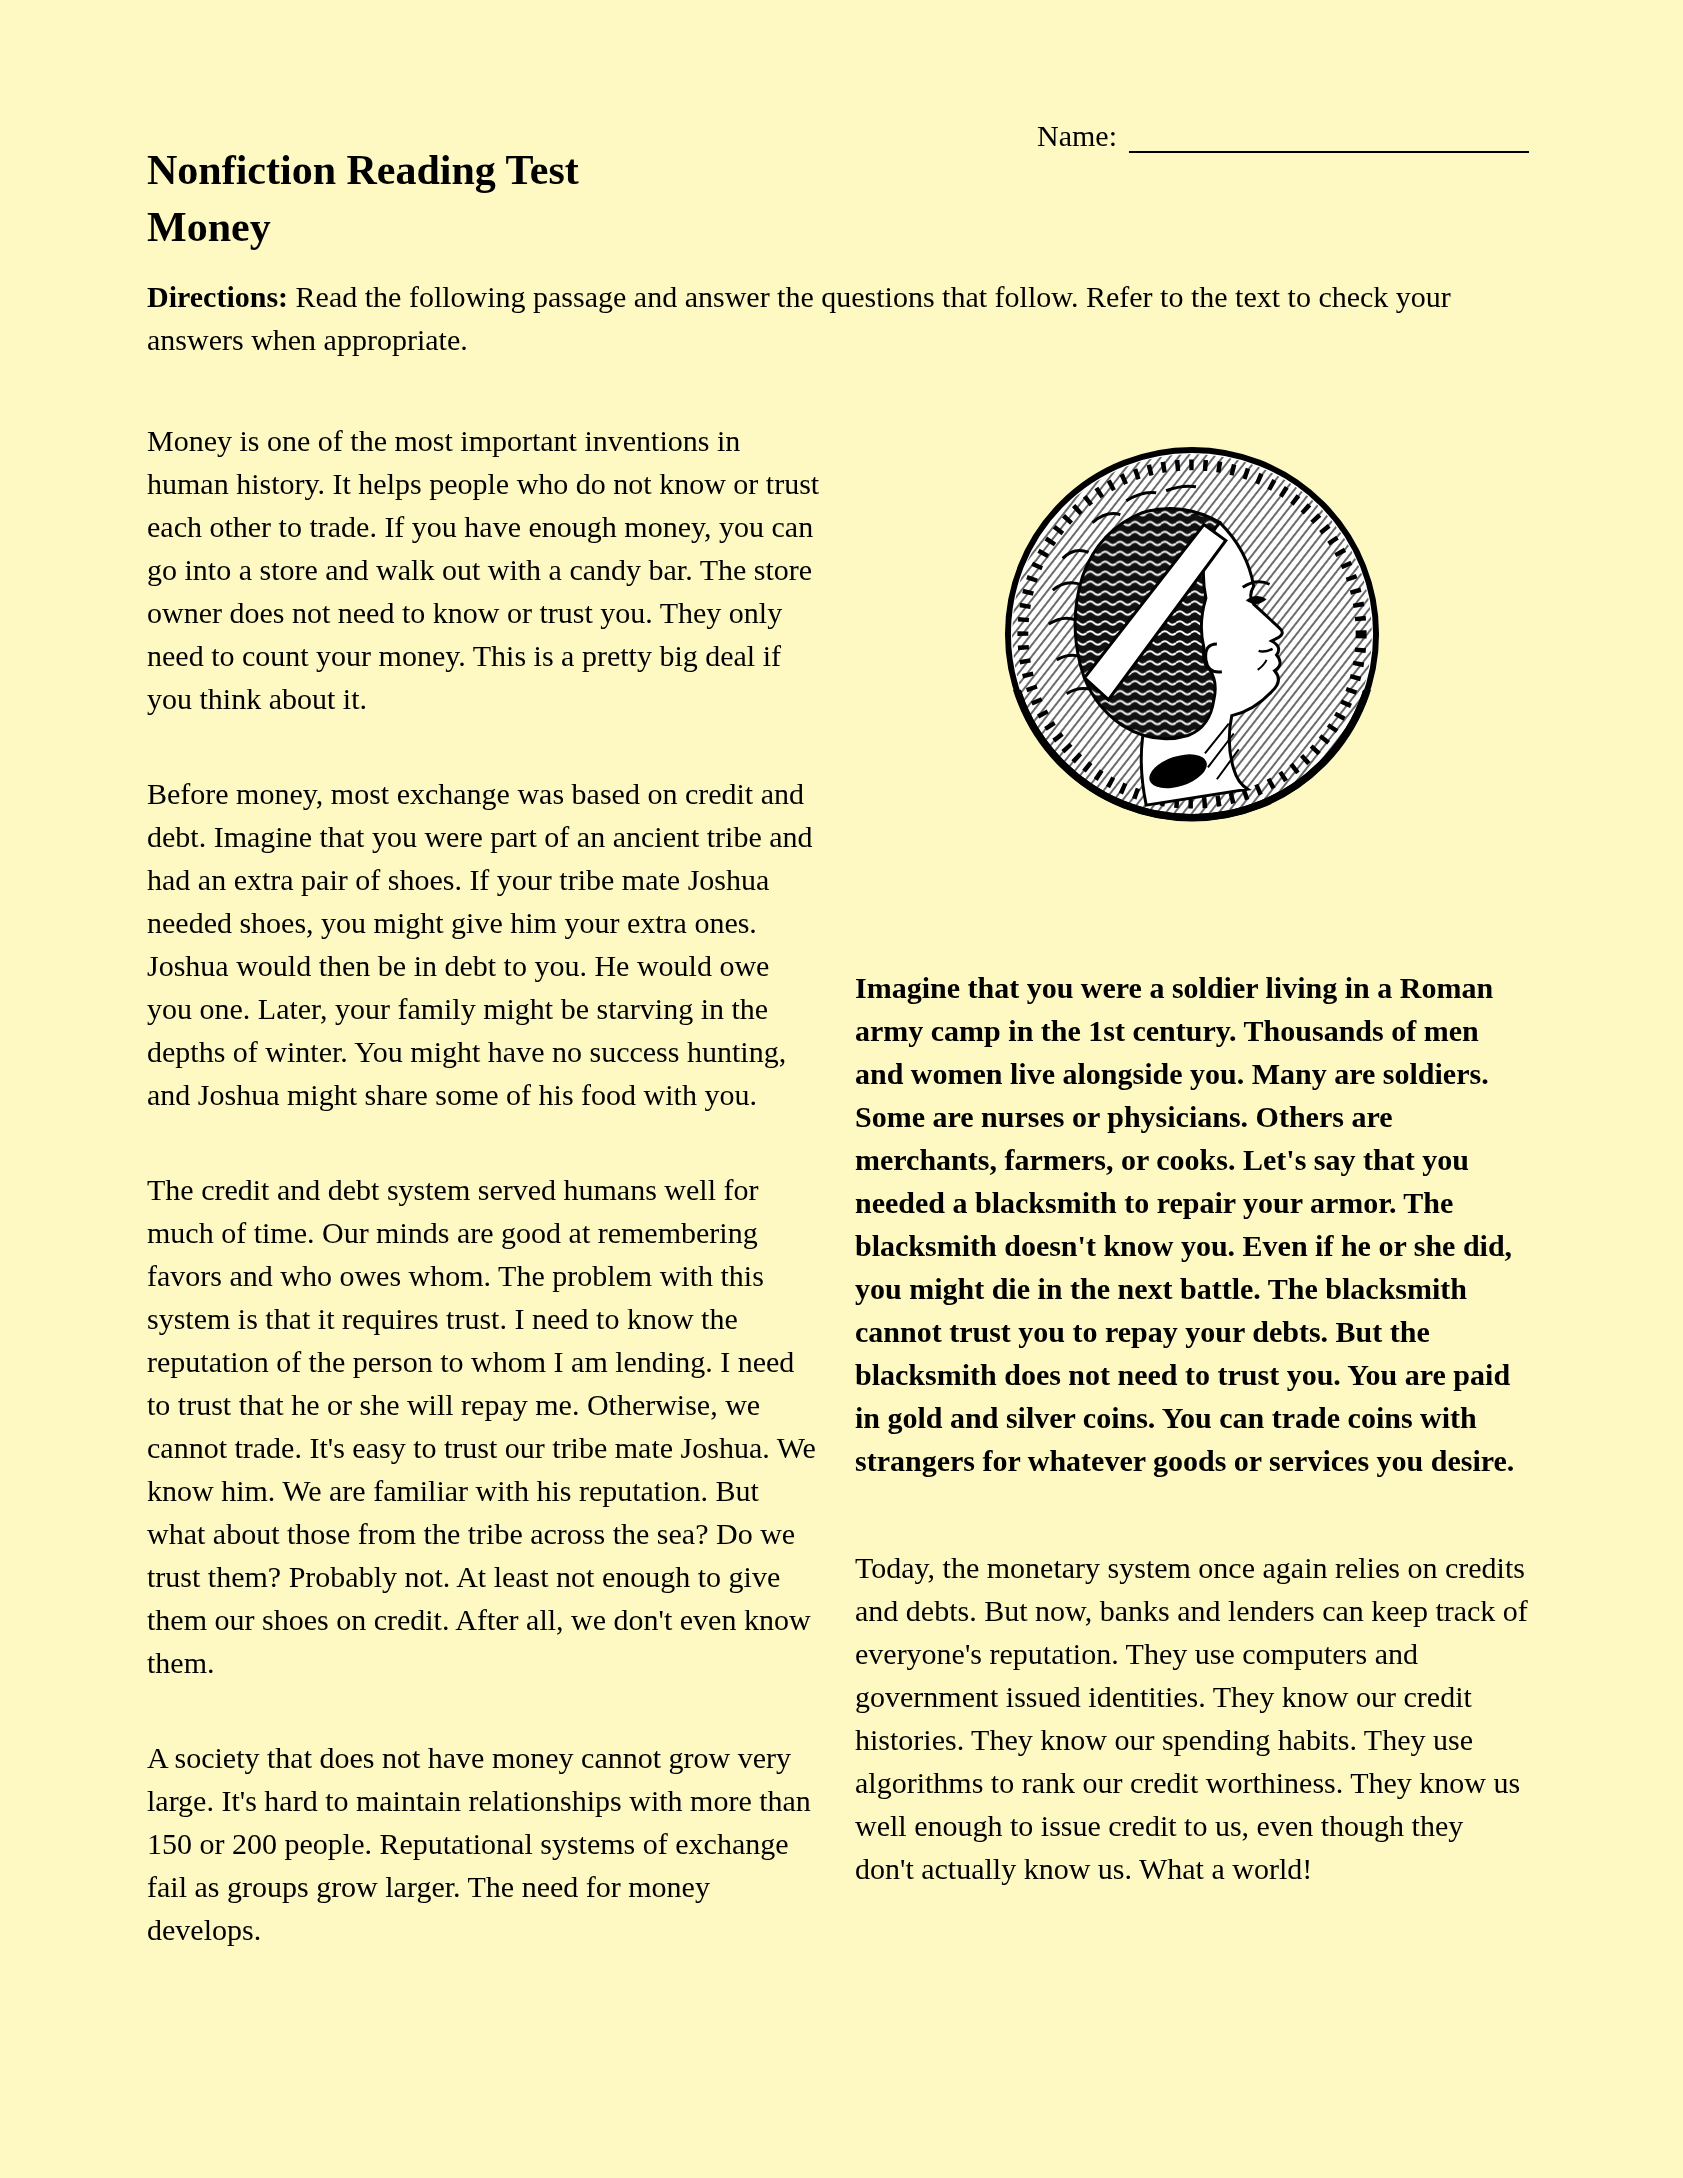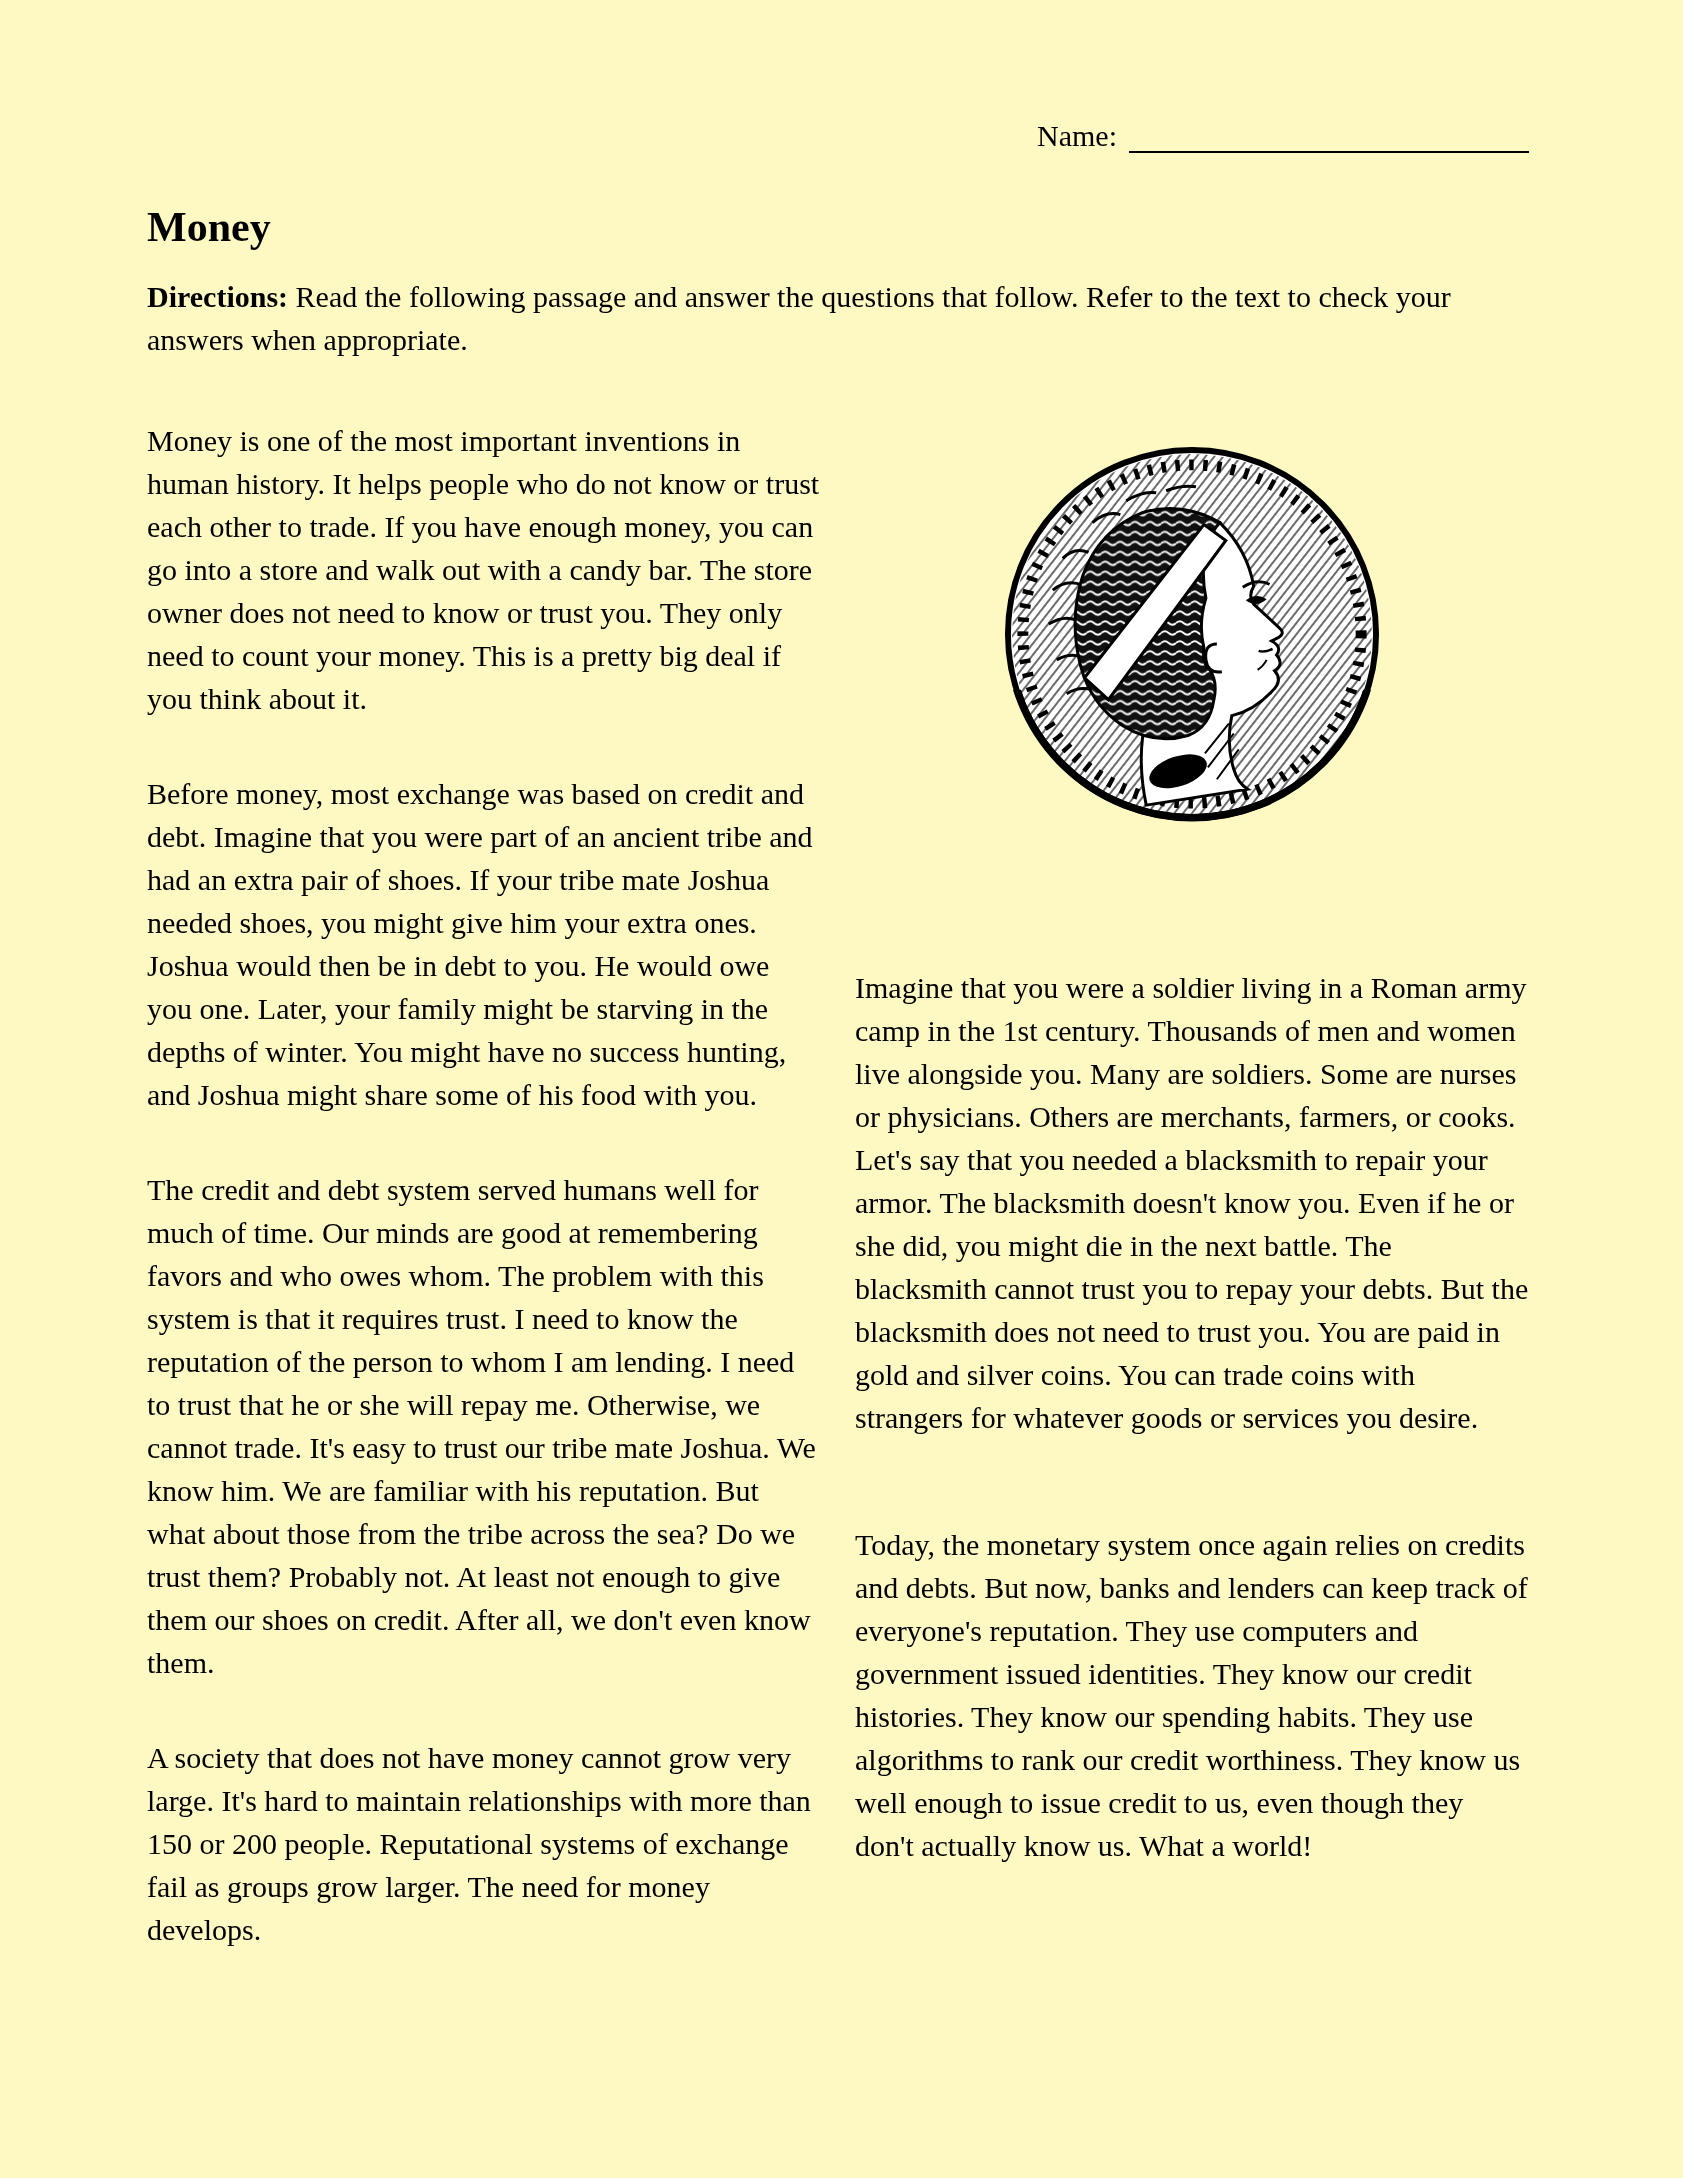--- a/index.html
+++ b/index.html
@@ -81,31 +81,32 @@
     font-size: 30px;
     line-height: 43px;
     text-align: left;
   }
 
   
   .coin-fig {
     width: 390px;
     margin: 20px auto 133px auto;
   }
-  .col.right p.first { margin-bottom: 84px; }
+  .col.right p.first { margin-bottom: 64px; font-weight: bold; }
 </style>
 </head>
 <body>
 
 <div class="page">
 
   <div class="name-row">
     <span class="name-label">Name:</span><span class="name-line"></span>
   </div>
 
+  <h1 class="title">Nonfiction Reading Test</h1>
   <h2 class="subtitle">Money</h2>
 
   <p class="directions"><span class="dir-label">Directions:</span><span> Read the following passage and answer the questions that follow. Refer to the text to check your answers when appropriate.</span></p>
 
   <div class="columns">
 
     <div class="col left">
       <p>Money is one of the most important inventions in human history. It helps people who do not know or trust each other to trade. If you have enough money, you can go into a store and walk out with a candy bar. The store owner does not need to know or trust you. They only need to count your money. This is a pretty big deal if you think about it.</p>
       <p>Before money, most exchange was based on credit and debt. Imagine that you were part of an ancient tribe and had an extra pair of shoes. If your tribe mate Joshua needed shoes, you might give him your extra ones. Joshua would then be in debt to you. He would owe you one. Later, your family might be starving in the depths of winter. You might have no success hunting, and Joshua might share some of his food with you.</p>
       <p>The credit and debt system served humans well for much of time. Our minds are good at remembering favors and who owes whom. The problem with this system is that it requires trust. I need to know the reputation of the person to whom I am lending. I need to trust that he or she will repay me. Otherwise, we cannot trade. It's easy to trust our tribe mate Joshua. We know him. We are familiar with his reputation. But what about those from the tribe across the sea? Do we trust them? Probably not. At least not enough to give them our shoes on credit. After all, we don't even know them.</p>

